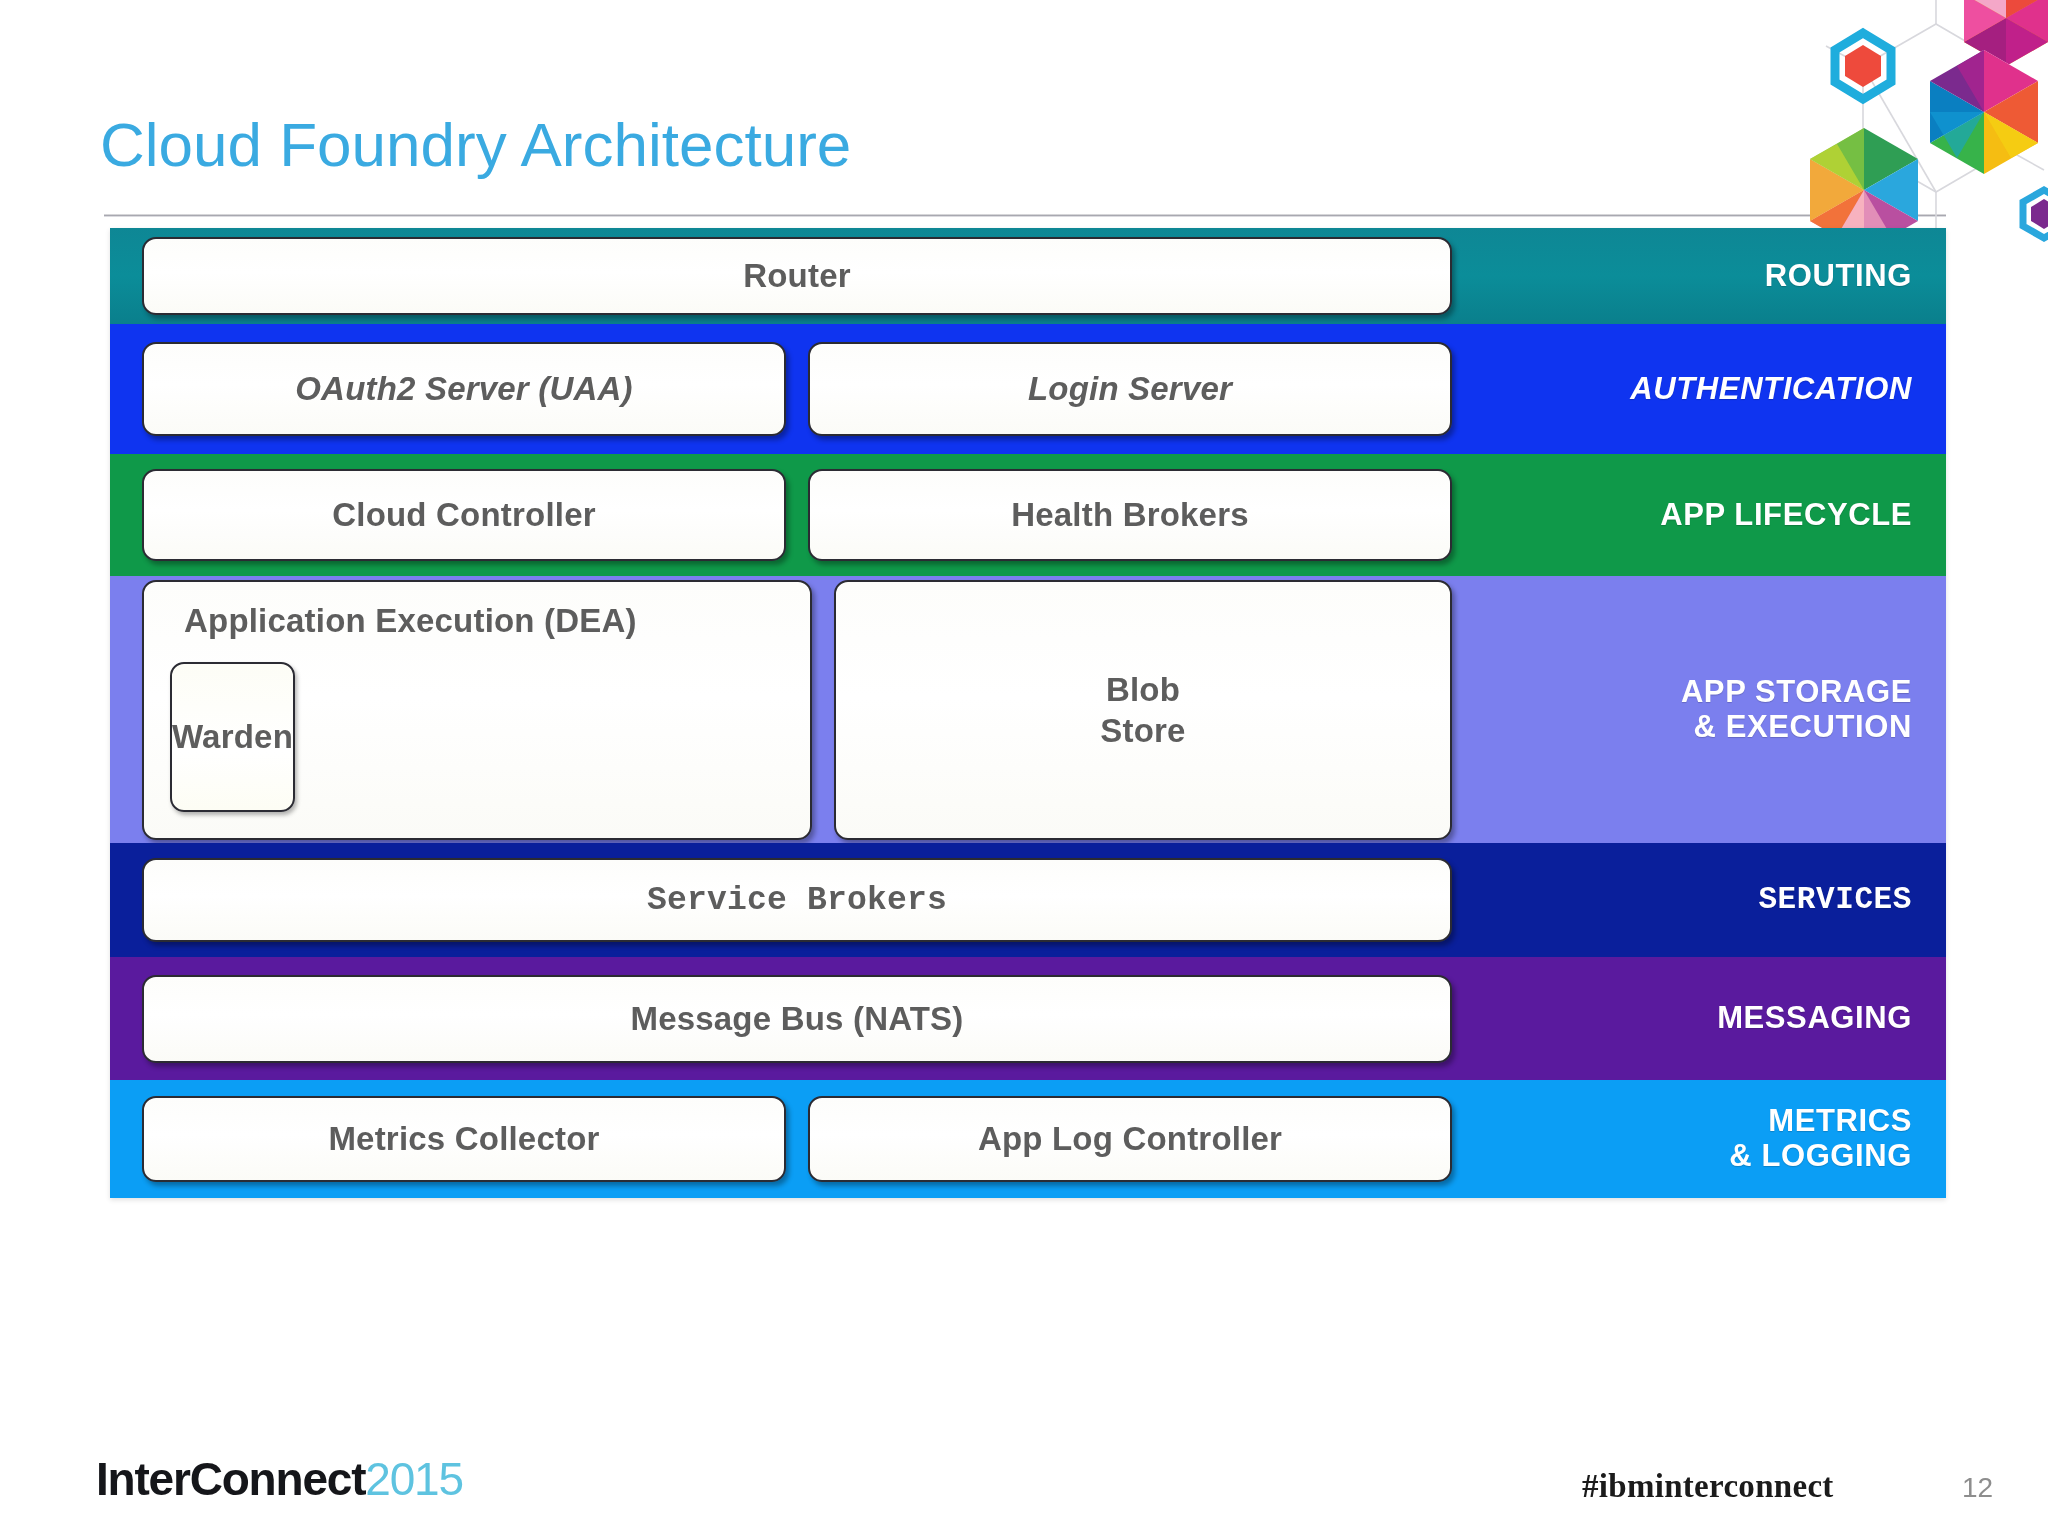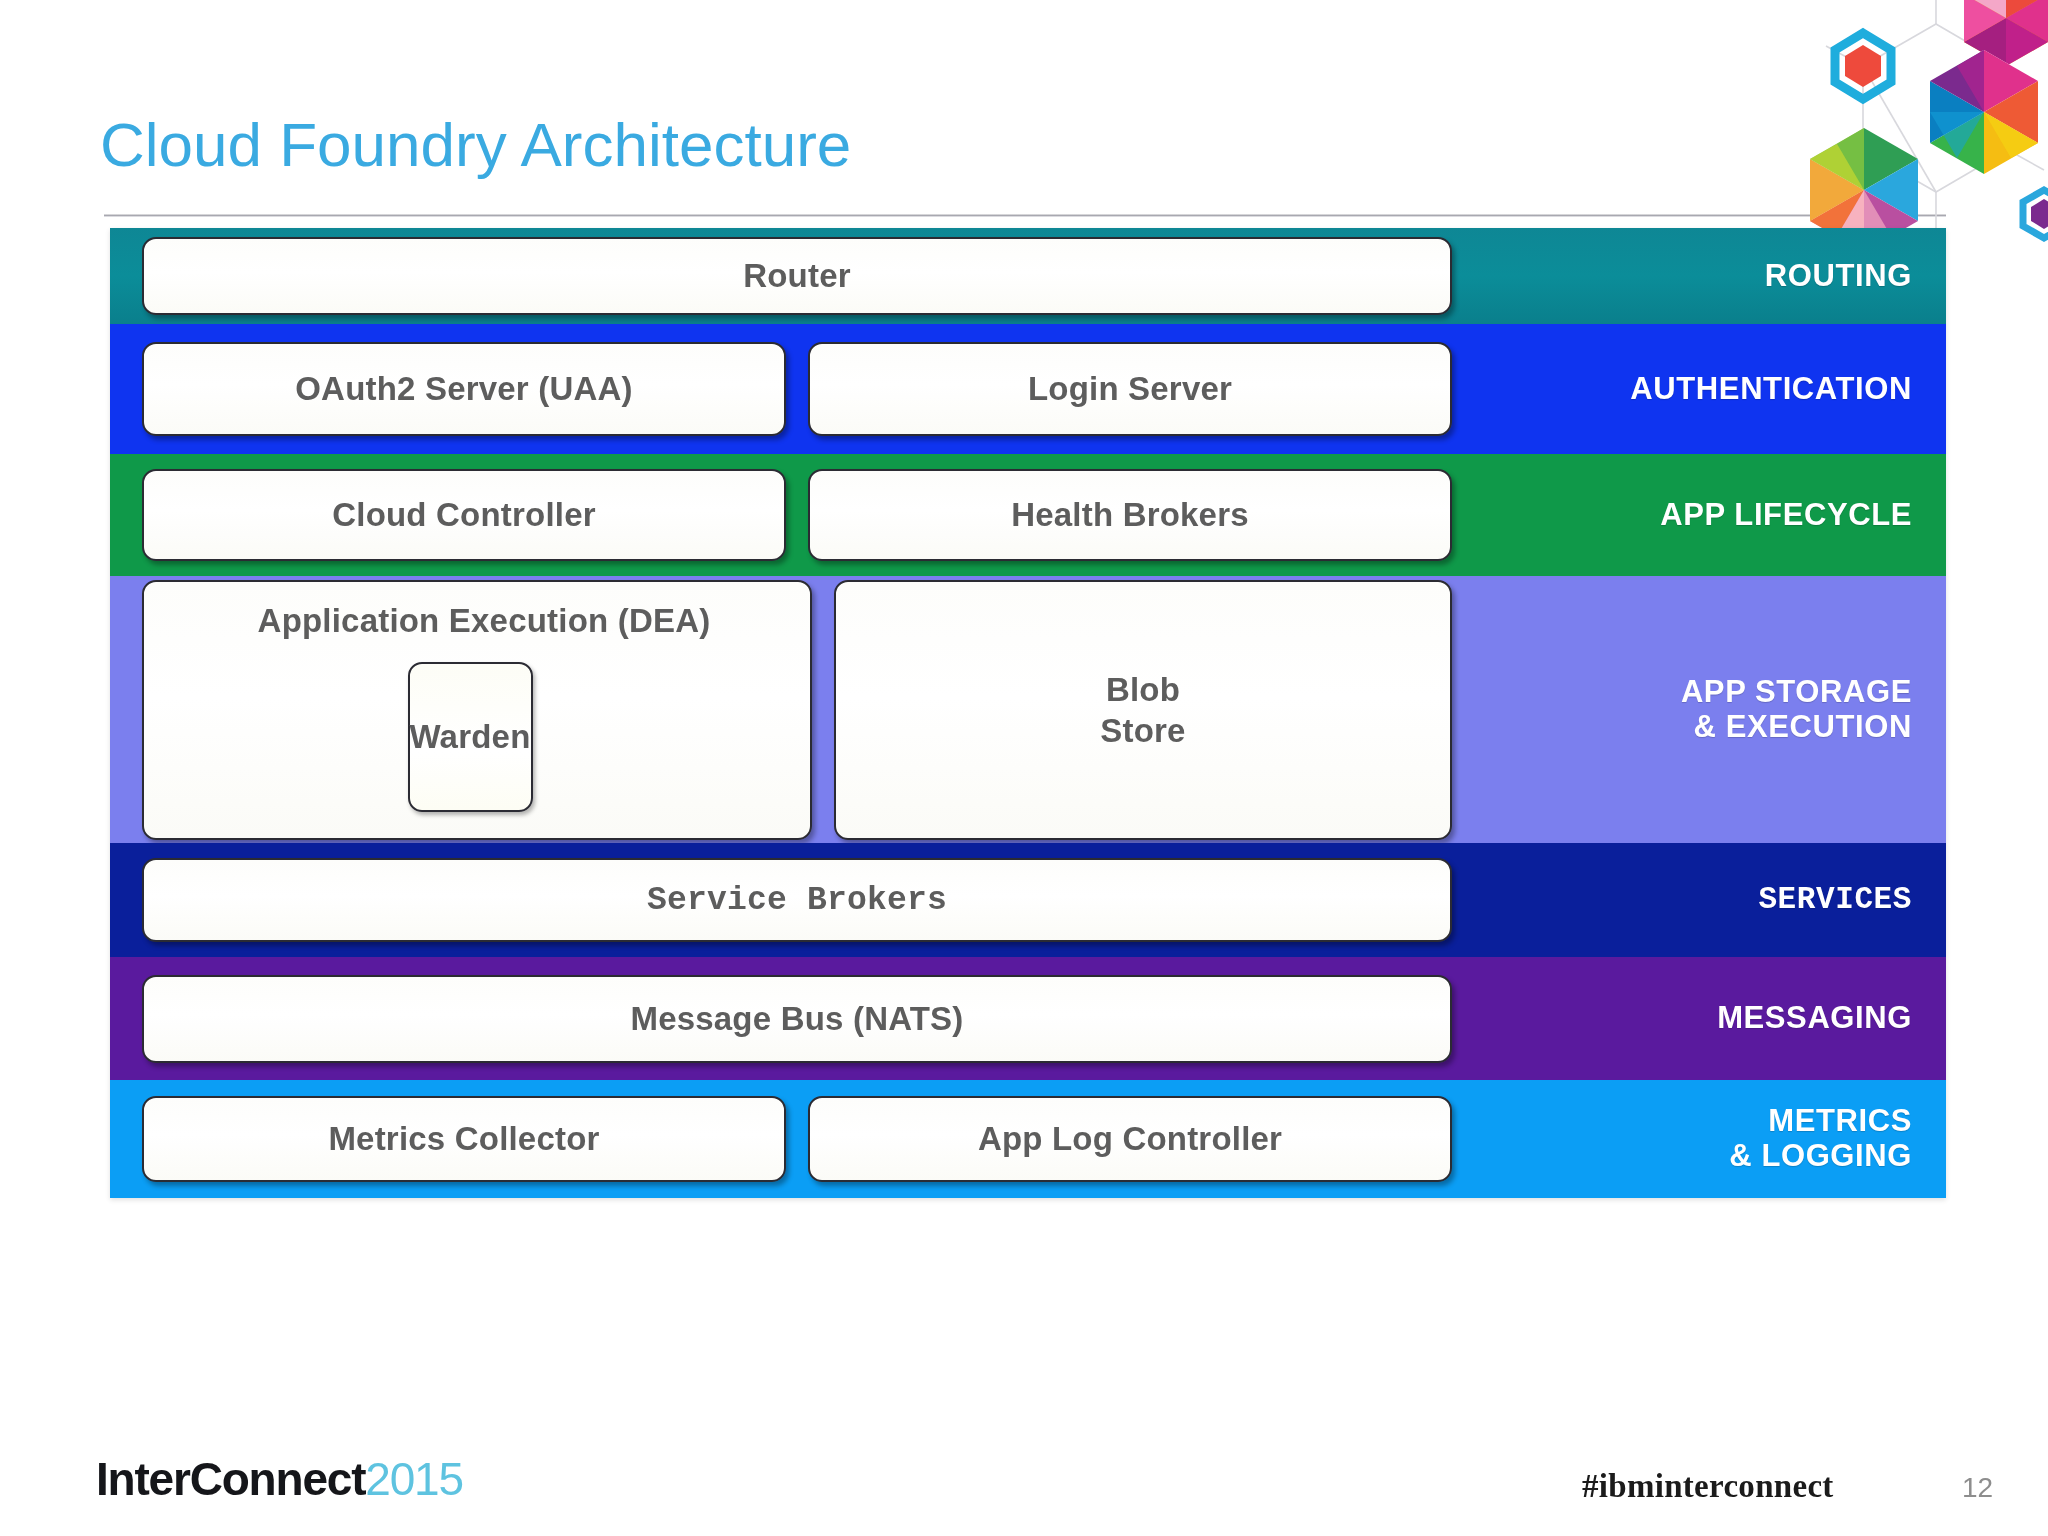--- a/index.html
+++ b/index.html
@@ -120,21 +120,21 @@
   #row-services .comp-box       { height: 84px; }
   #row-messaging .comp-box      { height: 88px; }
   #row-metrics .comp-box        { height: 86px; }
 
   
   #row-appstorage .layer-boxes { align-items: stretch; height: 260px; }
   #box-dea {
     flex: 1 1 0;
     flex-direction: column;
     justify-content: flex-start;
-    align-items: center;
+    align-items: flex-start;
     padding: 20px 26px 26px 26px;
     gap: 8px;
   }
   #dea-title {
     font-size: 33px;
     font-weight: bold;
     color: #5d5d5d;
     text-align: left;
     padding-left: 14px;
     padding-bottom: 14px;
@@ -269,21 +269,21 @@
 
 <div id="architecture-diagram">
 
   <div class="layer-row" id="row-routing">
     <div class="layer-boxes">
       <div class="comp-box full">Router</div>
     </div>
     <div class="layer-label">ROUTING</div>
   </div>
 
-  <div class="layer-row" id="row-authentication" style="background: rgb(15, 52, 240);">
+  <div class="layer-row" id="row-authentication" style="background: rgb(15, 52, 240); font-style: italic;">
     <div class="layer-boxes">
       <div class="comp-box half">OAuth2 Server (UAA)</div>
       <div class="comp-box half">Login Server</div>
     </div>
     <div class="layer-label">AUTHENTICATION</div>
   </div>
 
   <div class="layer-row" id="row-lifecycle" style="background: rgb(15, 153, 73);">
     <div class="layer-boxes">
       <div class="comp-box half">Cloud Controller</div>

